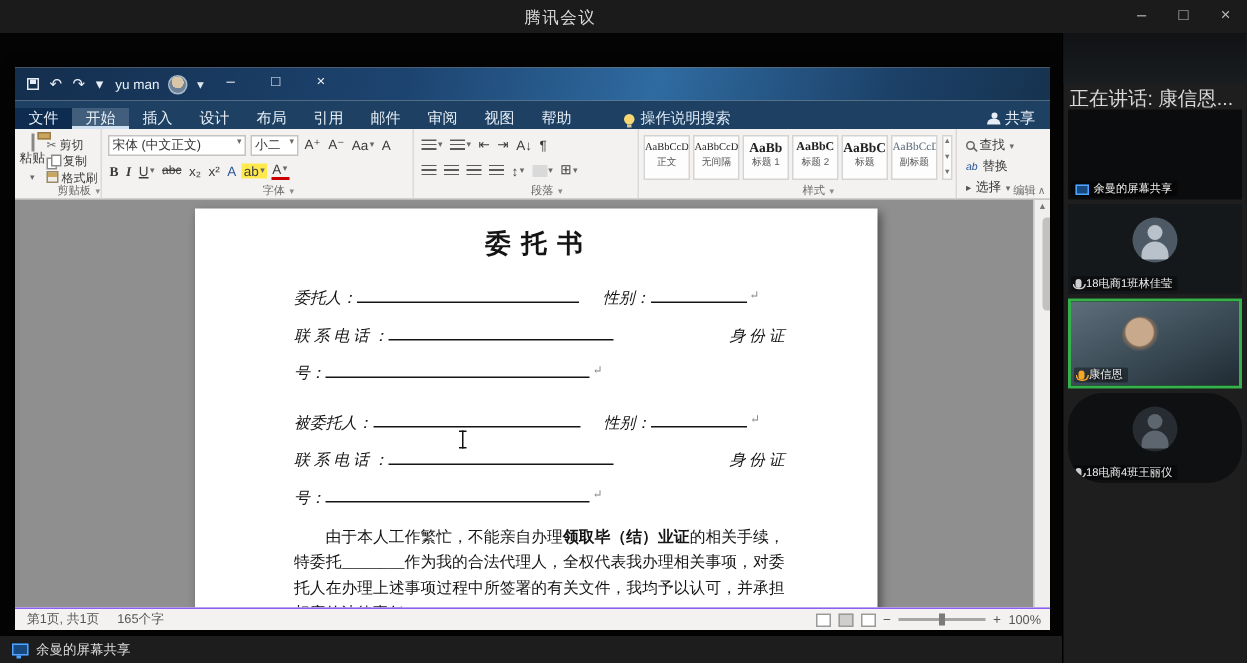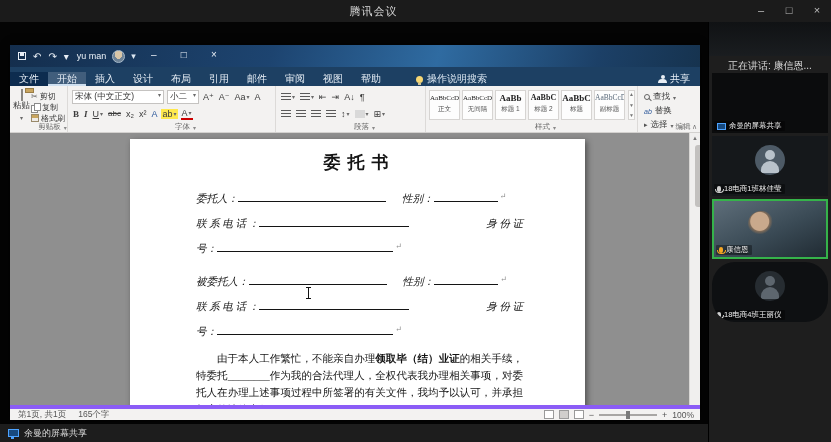--- a/index.html
+++ b/index.html
@@ -109,33 +109,33 @@
   .mark{color:#8a8a8a;font-size:8px;margin-left:2px;}
   .gap8{height:8px;}
   .bodyp{font-size:10.5px;line-height:17px;text-align:justify;text-indent:21px;margin-top:10px;}
   .bodyp b{font-weight:bold;}
   .caret{position:absolute;left:178px;top:148px;width:1px;height:12px;background:#111;}
   .caret::before,.caret::after{content:"";position:absolute;left:-2px;width:5px;height:1px;background:#111;}
   .caret::before{top:0;} .caret::after{bottom:0;}
 
   
   .statusbar{position:absolute;left:0;bottom:0;width:690px;height:15px;background:#f3f2f1;
-             border-top:4px solid #8b5cf6;display:flex;align-items:center;font-size:8.5px;color:#555;}
+             border-top:1px solid #8b5cf6;display:flex;align-items:center;font-size:8.5px;color:#555;}
   .statusbar .left{display:flex;gap:12px;padding-left:8px;}
   .statusbar .right{margin-left:auto;display:flex;align-items:center;gap:5px;padding-right:6px;}
   .vic{width:10px;height:9px;border:1px solid #9a9a9a;background:#fff;display:inline-block;}
   .vic.sel{background:#d0cecc;}
   .zoom-track{width:58px;height:2px;background:#a8a6a4;position:relative;}
   .zoom-thumb{position:absolute;left:27px;top:-3px;width:4px;height:8px;background:#7a7a7a;}
   .zpm{font-size:9px;color:#555;}
 
   
   .panel{position:absolute;left:708px;top:22px;width:123px;height:420px;background:#1e1e1e;border-left:1px solid #000;}
   .partial{height:34px;margin:0 0 2px;background:linear-gradient(180deg,#101214,#1a1d20);}
-  .speaking{height:15px;display:flex;align-items:center;padding-left:19px;font-size:10px;color:#d8d8d8;white-space:nowrap;}
+  .speaking{height:15px;display:flex;align-items:center;padding-left:4px;font-size:13px;color:#d8d8d8;white-space:nowrap;}
   .thumb{position:relative;height:60px;margin:0 3px 3px;background:#101113;overflow:hidden;}
   .thumb .label{position:absolute;left:2px;bottom:2px;display:flex;align-items:center;gap:3px;
                 font-size:7.5px;color:#f0f0f0;text-shadow:0 1px 2px #000;background:rgba(0,0,0,.35);
                 padding:0 3px;height:10px;border-radius:1px;white-space:nowrap;max-width:112px;overflow:hidden;}
   .thumb.active{border:2px solid #35b34a;}
   .pavatar{position:absolute;left:50%;top:9px;transform:translateX(-50%);width:30px;height:30px;border-radius:50%;
            background:#4d5a66;overflow:hidden;}
   .pavatar::before{content:"";position:absolute;left:50%;top:5px;transform:translateX(-50%);width:10px;height:10px;border-radius:50%;background:#b9c2cb;}
   .pavatar::after{content:"";position:absolute;left:50%;top:16px;transform:translateX(-50%);width:18px;height:12px;border-radius:9px 9px 0 0;background:#b9c2cb;}
   .pavatar.dark{background:#262c31;} .pavatar.dark::before,.pavatar.dark::after{background:#5d666e;}

